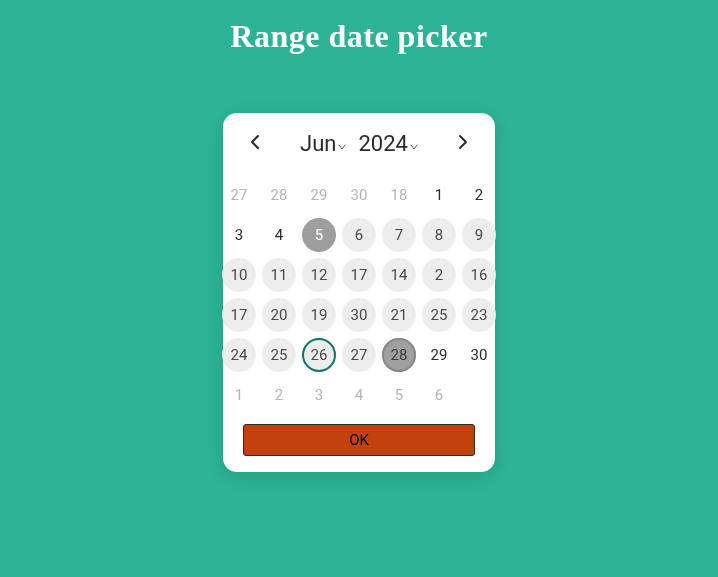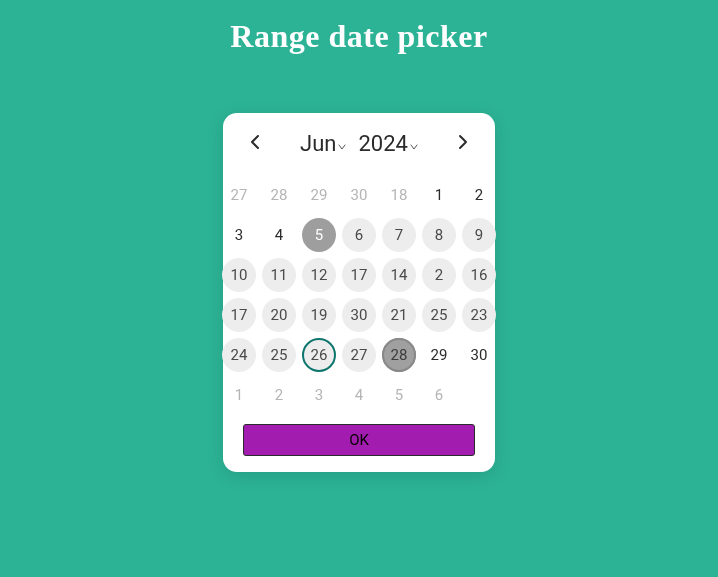--- a/index.html
+++ b/index.html
@@ -72,21 +72,21 @@
     }
     .other { color: #b5b5b5; }
     .in-range { background: #ededed; color: #4a4a4a; }
     .range-start { background: #9e9e9e; color: #fff; }
     .range-end { background: #a0a0a0; color: #3b3b3b; outline: 2px solid #888; outline-offset: -2px; }
     .today { border: 2px solid #0f766e; }
     .footer { padding: 10px 10px 0; }
     .ok-btn {
       width: 100%;
       border: 1px solid #2b2b2b;
-      background: #a21caf;
+      background: #c2410c;
       font-size: 15px;
       padding: 6px 0;
       border-radius: 3px;
       cursor: pointer;
       text-align: center;
     }
   </style>
 </head>
 <body>
 

